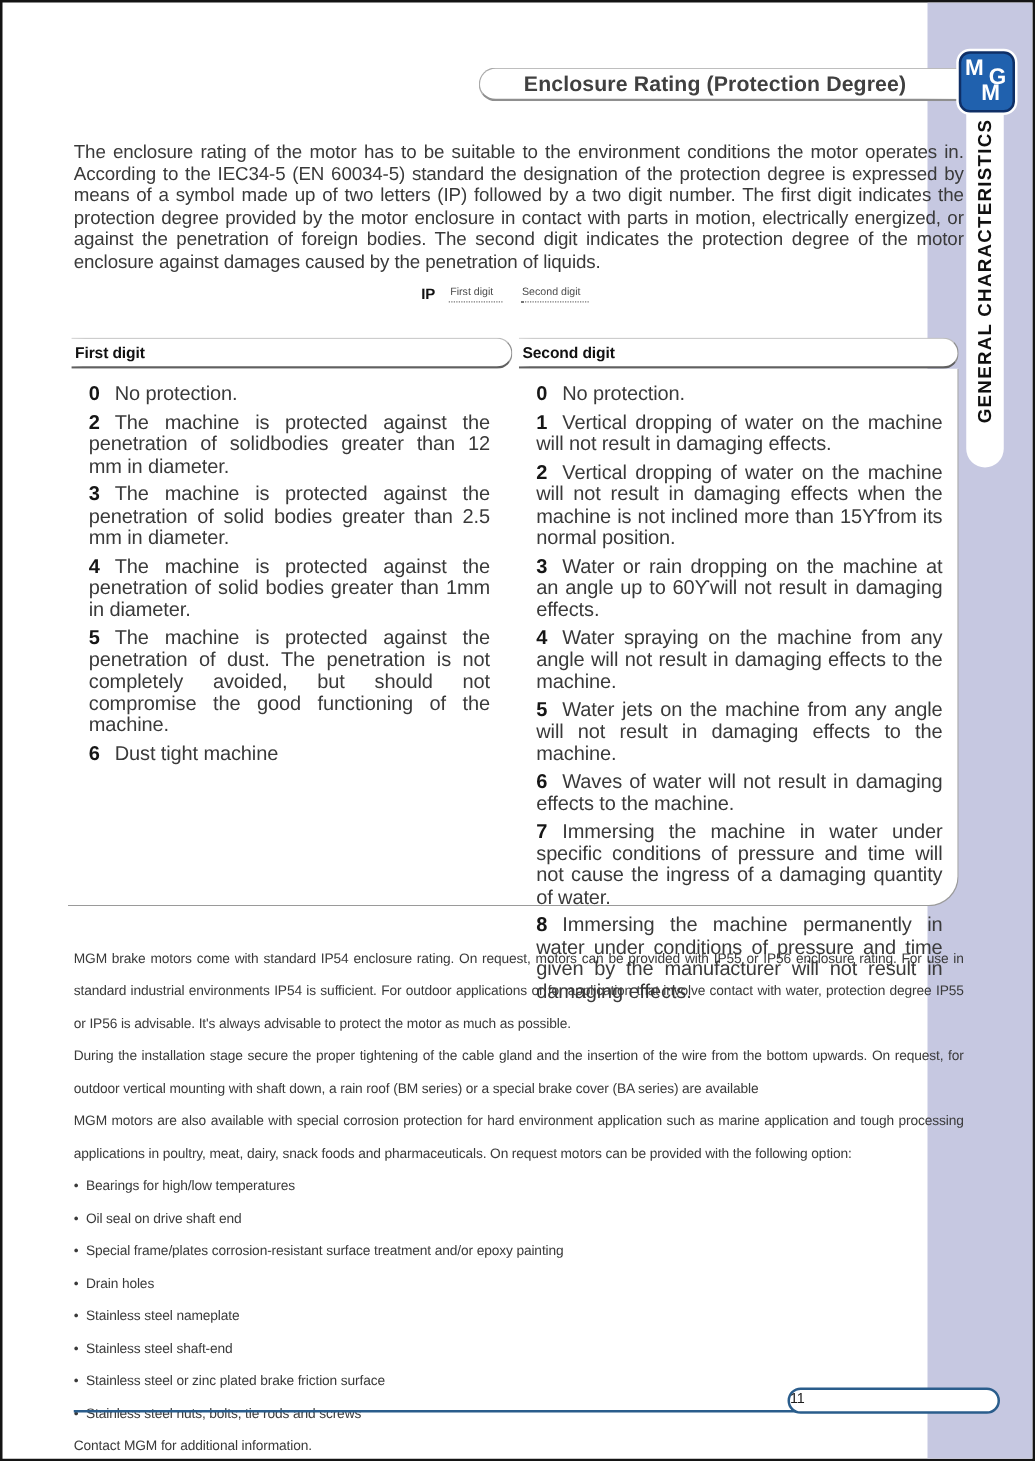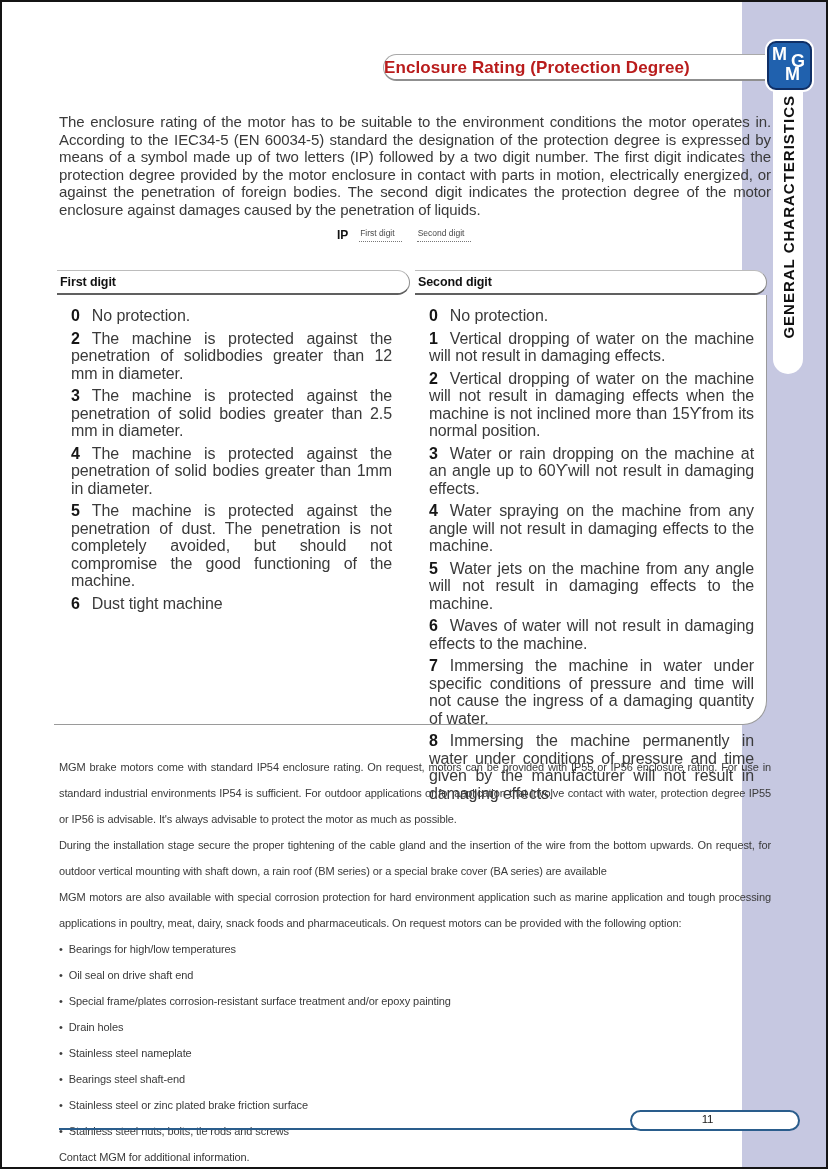--- a/index.html
+++ b/index.html
@@ -11,22 +11,22 @@
   }
   
   .side-band { position:absolute; top:0; right:0; width:84px; height:100%; background:#c6c8e1; }
 
   
   .title-tab {
     position:absolute; left:381px; top:52px; width:384px; height:27px;
     background:#fff; border:1px solid #a9a9a9; border-right:none;
     border-bottom-width:2px; border-bottom-color:#8f8f8f;
     border-radius:14px 0 0 14px; box-sizing:border-box;
-    text-align:left; padding:3px 7px 0 0;
-    font-weight:bold; font-size:17px; color:#b91c1c; letter-spacing:0.1px;
+    text-align:center; padding:3px 7px 0 0;
+    font-weight:bold; font-size:17px; color:#404040; letter-spacing:0.1px;
     z-index:4;
   }
 
   
   .logo {
     position:absolute; left:765px; top:39px; width:45px; height:49px;
     background:#2061ae; border:2px solid #0f2f66; border-radius:9px;
     box-shadow:0 0 0 2px #ffffff; box-sizing:border-box; z-index:6;
   }
   .logo span { position:absolute; color:#fff; font-weight:bold; font-size:18px; line-height:1; }
@@ -85,21 +85,21 @@
   .bottom-section p { margin:0; text-align:justify; }
   .bullet { display:flex; }
   .bullet .dot { margin-right:6px; }
   .contact { margin-top:17px; }
 
   
   .footer-rule { position:absolute; left:57px; top:1126px; width:672px; height:2px; background:#2a5d8c; z-index:2; }
   .page-pill {
     position:absolute; left:628px; top:1108px; width:170px; height:21px;
     background:#fff; border:2px solid #2a5d8c; border-radius:11px; box-sizing:border-box;
-    text-align:center; padding:1px 15px 0 0; font-size:11.5px; color:#1c1c1c; z-index:3;
+    text-align:left; padding:1px 15px 0 0; font-size:11.5px; color:#1c1c1c; z-index:3;
   }
 </style>
 </head>
 <body>
 
 <div class="page">
 
   <div class="side-band"></div>
 
   <div class="title-tab">
@@ -197,21 +197,21 @@
           <span>Drain holes</span>
         </div>
 
         <div class="bullet">
           <span class="dot">•</span>
           <span>Stainless steel nameplate</span>
         </div>
 
         <div class="bullet">
           <span class="dot">•</span>
-          <span>Bearings steel shaft-end</span>
+          <span>Stainless steel shaft-end</span>
         </div>
 
         <div class="bullet">
           <span class="dot">•</span>
           <span>Stainless steel or zinc plated brake friction surface</span>
         </div>
 
         <div class="bullet">
           <span class="dot">•</span>
           <span>Stainless steel nuts, bolts, tie rods and screws</span>

